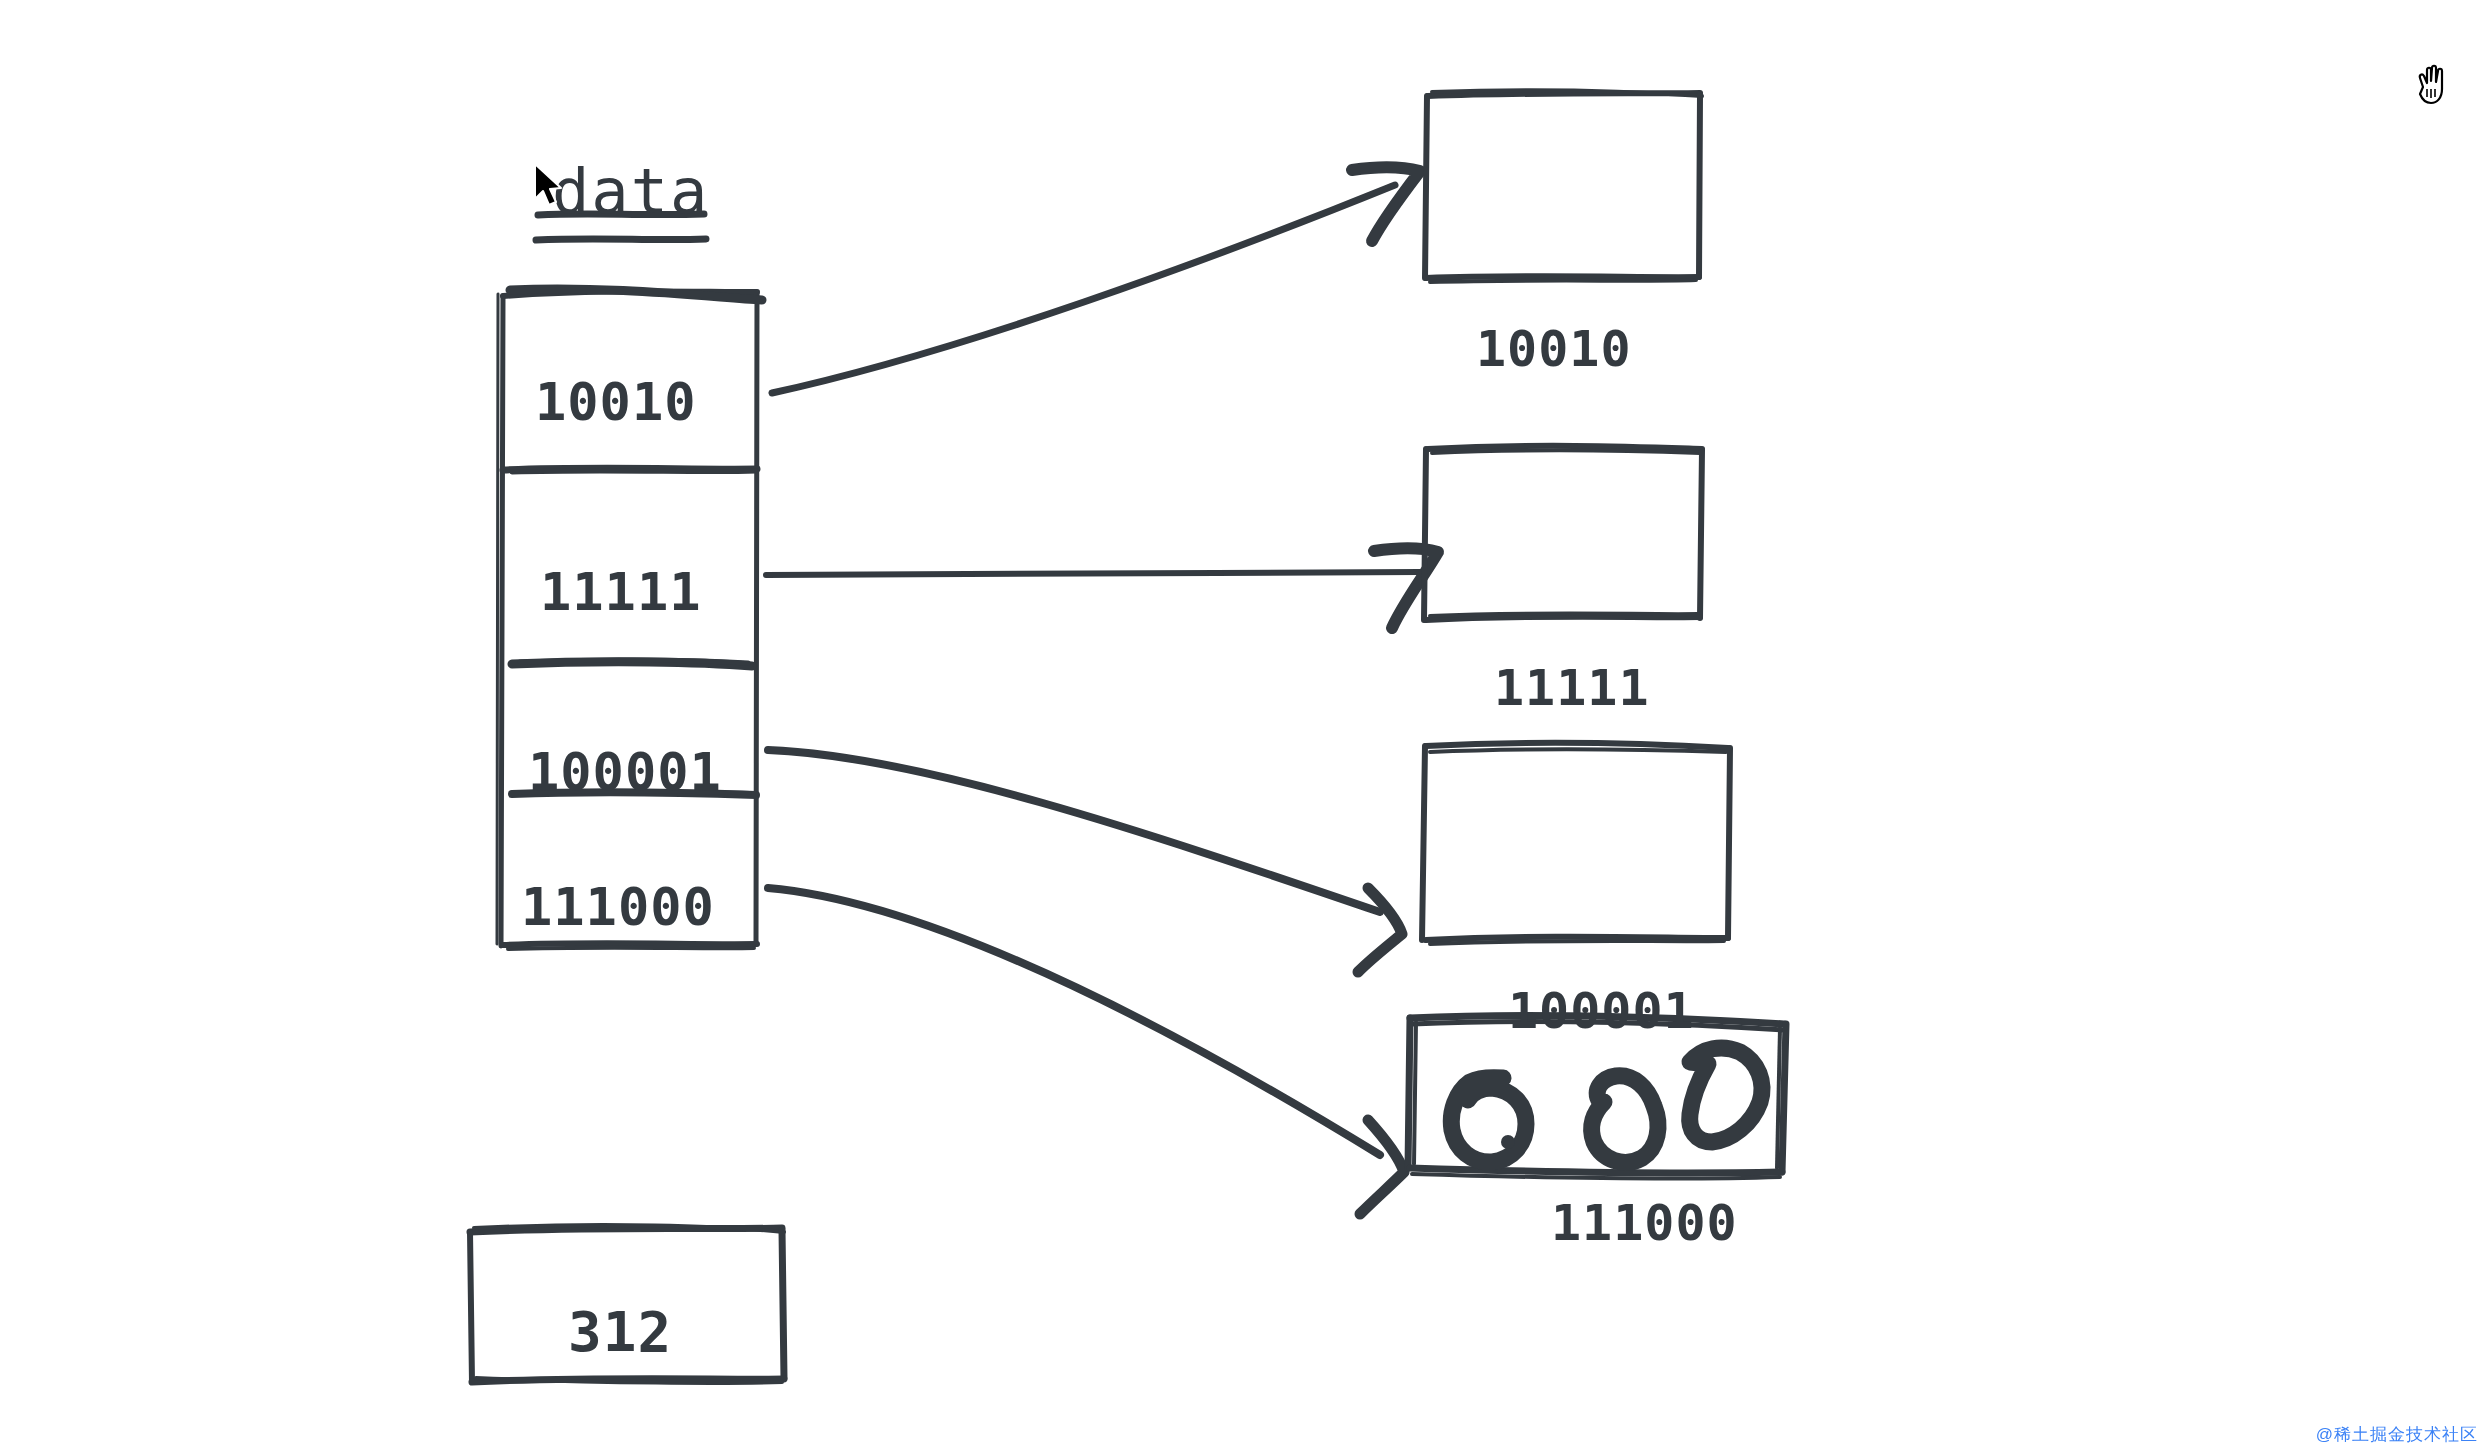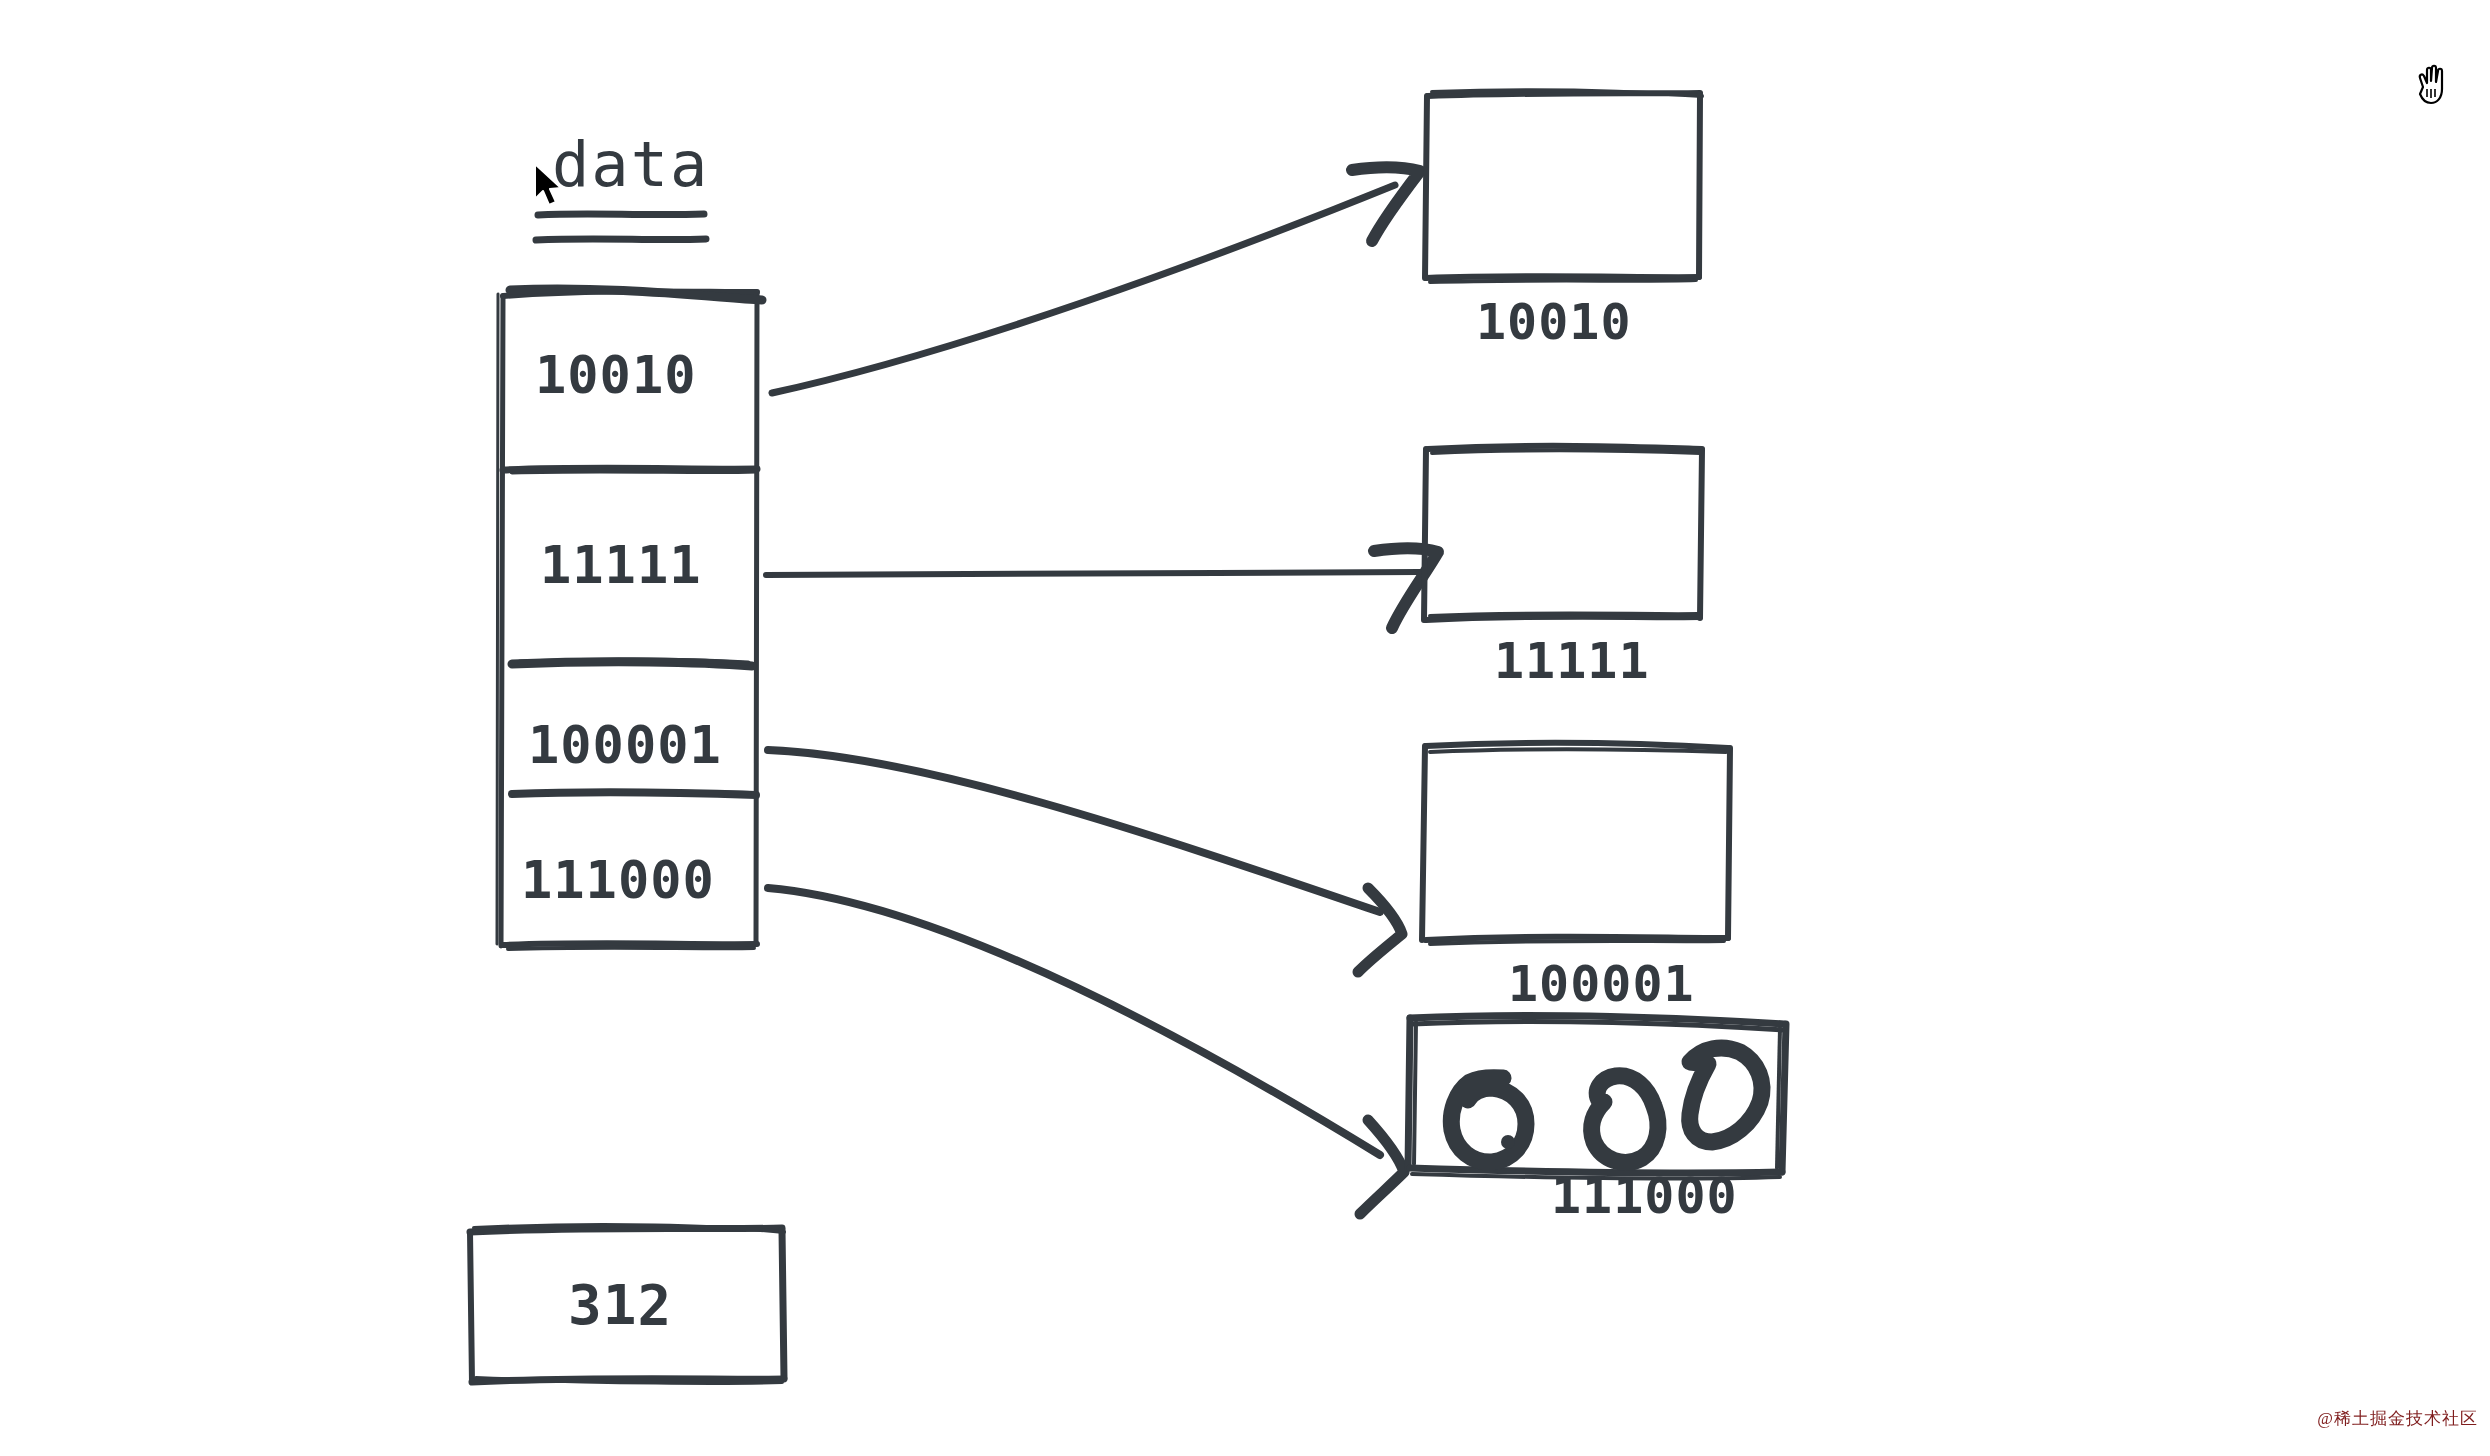--- a/index.html
+++ b/index.html
@@ -26,42 +26,43 @@
     height: 1456px;
   }
   .txt {
     position: absolute;
     color: #343a40;
     font-family: "DejaVu Sans Mono", "Liberation Mono", monospace;
     font-weight: bold;
     white-space: nowrap;
     letter-spacing: 1px;
     user-select: none;
+    margin-top: 27px;
   }
   .cell-text {
     font-size: 52px;
   }
   .box-label {
     font-size: 50px;
   }
   .title-text {
     font-size: 62px;
     font-weight: normal;
     letter-spacing: 2px;
   }
   .value-text {
     font-size: 56px;
   }
   .watermark {
     position: absolute;
     right: 12px;
-    bottom: 26px;
-    font-family: Liberation Serif, serif;
+    bottom: 10px;
+    font-family: Liberation Sans, sans-serif;
     font-size: 17px;
-    color: #7f1d1d;
+    color: #3b82f6;
     letter-spacing: 1px;
     white-space: nowrap;
     user-select: none;
   }
   .cursor-arrow {
     position: absolute;
     left: 533px;
     top: 163px;
     width: 34px;
     height: 46px;

